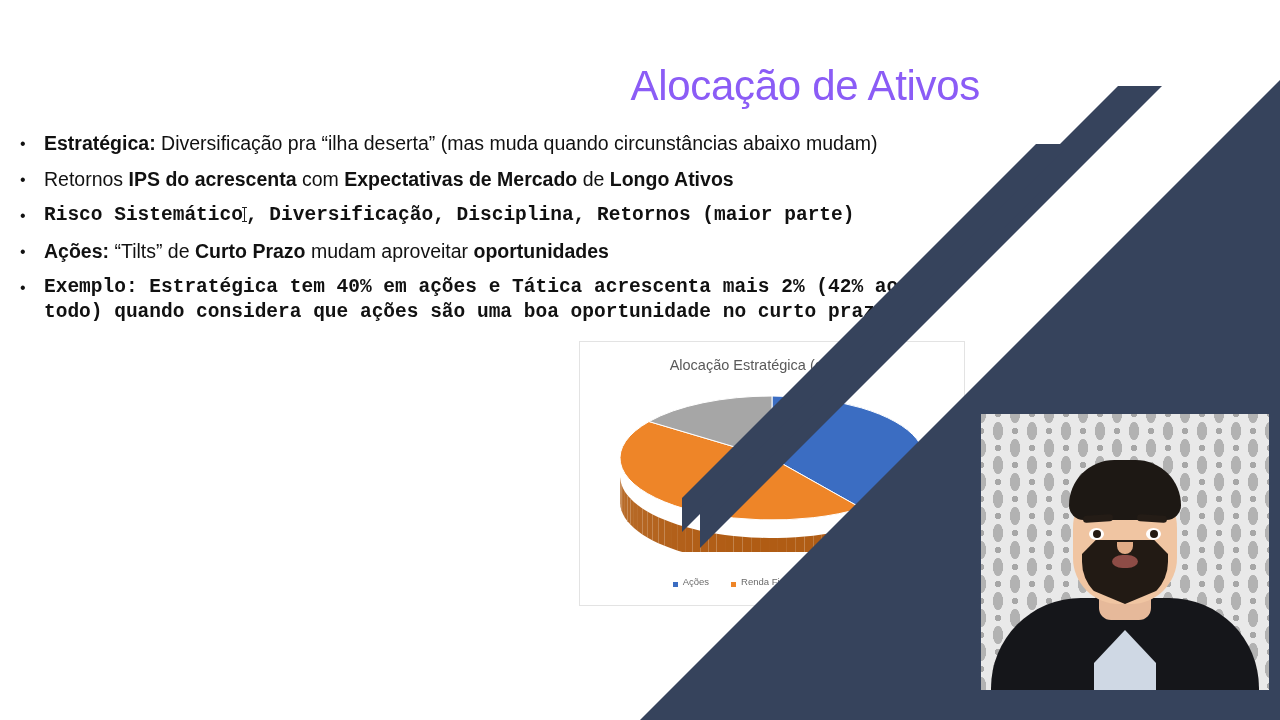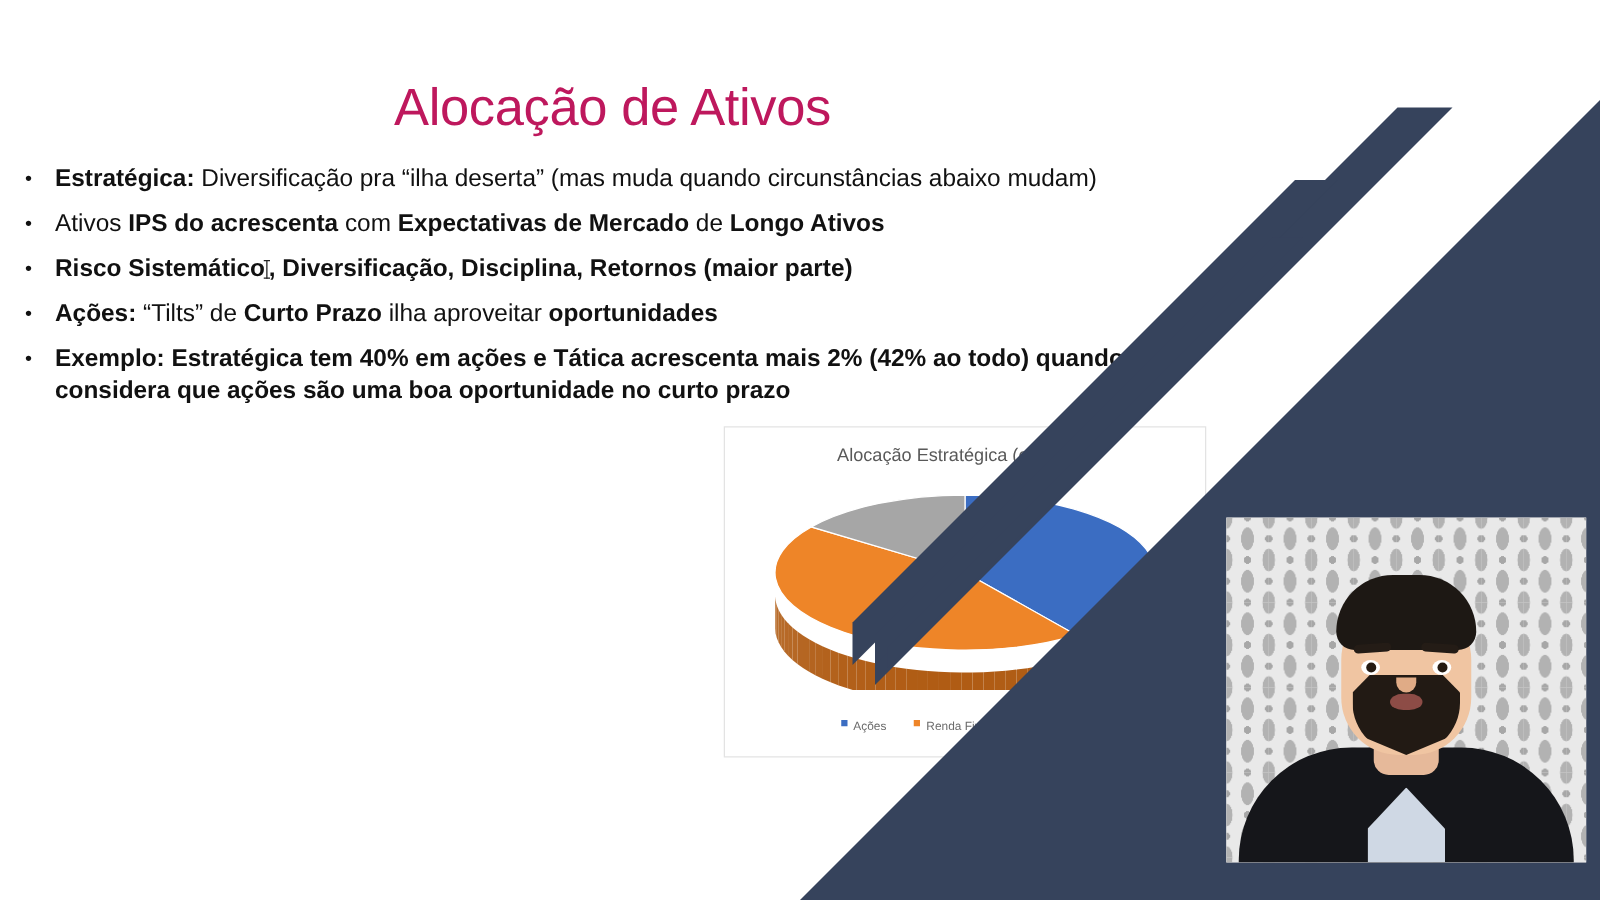--- a/index.html
+++ b/index.html
@@ -16,25 +16,25 @@
     font-family: "Liberation Sans", sans-serif;
     color: #000000;
   }
 
   
   #slide-title {
     position: absolute;
     left: 0;
     top: 62px;
     width: 980px;
-    text-align: center;
+    text-align: right;
     font-size: 42px;
     font-weight: 400;
     letter-spacing: -0.3px;
-    color: #be185d;
+    color: #8b5cf6;
     white-space: nowrap;
   }
 
   
   #bullet-list {
     position: absolute;
     left: 14px;
     top: 131px;
     width: 946px;
   }
@@ -50,21 +50,21 @@
   .bullet-dot {
     flex: 0 0 24px;
     font-size: 16px;
     line-height: 25px;
     text-align: left;
     padding-left: 6px;
     color: #111111;
   }
   .bullet-text { flex: 1 1 auto; }
   .bullet-text b { font-weight: 700; }
-  .bullet-row.all-bold .bullet-text { font-weight: 700; }
+  .bullet-row.all-bold .bullet-text { font-weight: 700; font-family: Liberation Mono, monospace; }
 
   
   .caret {
     display: inline-block;
     width: 1px;
     height: 15px;
     background: #222;
     vertical-align: -2px;
     margin: 0 1px;
     position: relative;
@@ -121,21 +121,21 @@
   #chart-legend {
     position: absolute;
     left: 0; right: 0;
     bottom: 18px;
     display: flex;
     justify-content: center;
     gap: 22px;
     font-size: 9.5px;
     color: #6b6b6b;
   }
-  .legend-item { display: flex; align-items: flex-start; gap: 5px; }
+  .legend-item { display: flex; align-items: flex-end; gap: 5px; }
   .legend-swatch { width: 5px; height: 5px; display: inline-block; }
 
   
   #brand-panel {
     position: absolute;
     left: 0; top: 0;
     width: 1280px; height: 720px;
     pointer-events: none;
   }
   #brand-vertical-text {
@@ -307,29 +307,29 @@
 
   <div id="slide-title">Alocação de Ativos</div>
 
   <div id="bullet-list">
       <div class="bullet-row">
         <span class="bullet-dot">•</span>
         <span class="bullet-text"><b>Estratégica:</b><span> Diversificação pra “ilha deserta” (mas muda quando circunstâncias abaixo mudam)</span></span>
       </div>
       <div class="bullet-row">
         <span class="bullet-dot">•</span>
-        <span class="bullet-text"><span>Ativos </span><b>IPS do acrescenta</b><span> com </span><b>Expectativas de Mercado</b><span> de </span><b>Longo Ativos</b></span>
+        <span class="bullet-text"><span>Retornos </span><b>IPS do acrescenta</b><span> com </span><b>Expectativas de Mercado</b><span> de </span><b>Longo Ativos</b></span>
       </div>
       <div class="bullet-row all-bold">
         <span class="bullet-dot">•</span>
         <span class="bullet-text"><b>Risco Sistemático</b><span class="caret"></span><b>, Diversificação, Disciplina, Retornos (maior parte)</b></span>
       </div>
       <div class="bullet-row">
         <span class="bullet-dot">•</span>
-        <span class="bullet-text"><b>Ações:</b><span> “Tilts” de </span><b>Curto Prazo</b><span> ilha aproveitar </span><b>oportunidades</b></span>
+        <span class="bullet-text"><b>Ações:</b><span> “Tilts” de </span><b>Curto Prazo</b><span> mudam aproveitar </span><b>oportunidades</b></span>
       </div>
       <div class="bullet-row all-bold">
         <span class="bullet-dot">•</span>
         <span class="bullet-text"><b>Exemplo: Estratégica tem 40% em ações e Tática acrescenta mais 2% (42% ao todo) quando considera que ações são uma boa oportunidade no curto prazo</b></span>
       </div>
     </div>
 
   <div id="chart-panel">
     <div id="chart-title">Alocação Estratégica (exemplo)</div>
 

